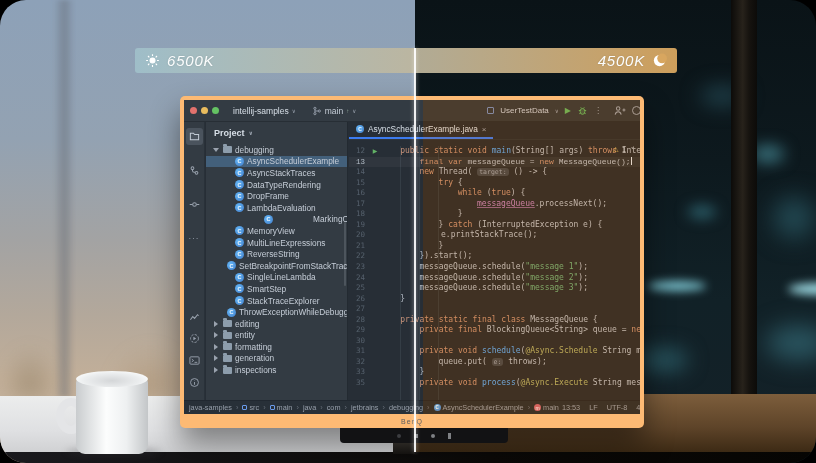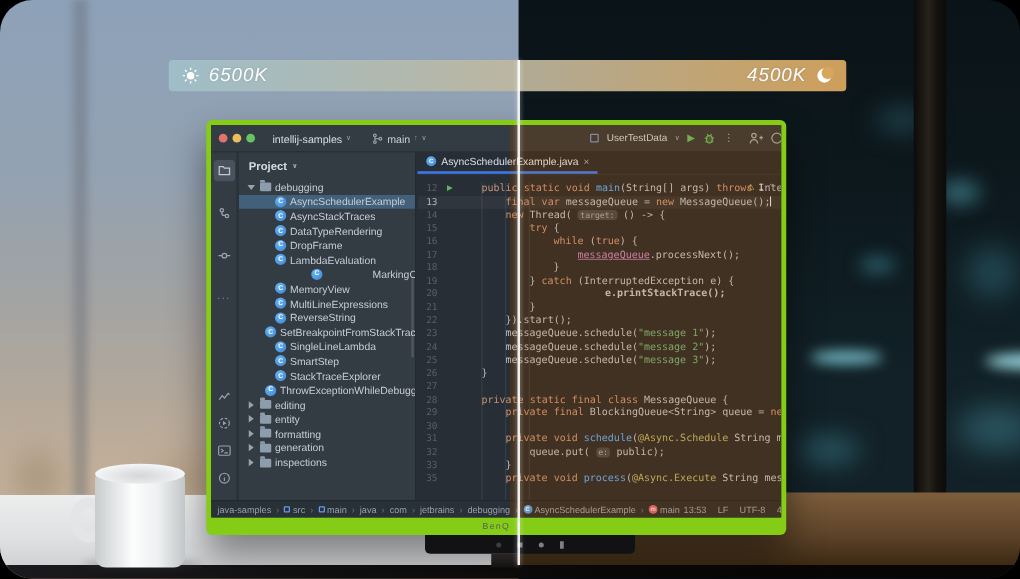--- a/index.html
+++ b/index.html
@@ -36,21 +36,21 @@
     background:linear-gradient(90deg,rgba(160,192,202,.92),rgba(193,183,156,.92) 55%,rgba(216,166,95,.95));
     display:flex;align-items:center;padding:0 10px;color:#fbfdfd;font-size:15px;letter-spacing:.8px;font-style:italic;}
   .topbar .spacer{flex:1;}
   .tb-label{text-shadow:0 0 2px rgba(0,0,0,.15);}
 
   
   .divider{left:414px;top:48px;width:2px;height:404px;background:rgba(255,255,255,.92);
     box-shadow:0 0 4px rgba(255,255,255,.55);z-index:60;}
 
   
-  .monitor{left:165px;top:96px;width:464px;height:332px;background:#84cc16;border-radius:5px;
+  .monitor{left:180px;top:96px;width:464px;height:332px;background:#fdba74;border-radius:5px;
     box-shadow:0 16px 30px rgba(0,0,0,.45);z-index:20;}
   .chin{position:absolute;left:0;right:0;bottom:0;height:14px;display:flex;align-items:center;justify-content:center;
     color:#5b5c60;font-size:7px;letter-spacing:1px;}
   .ctrlbar{left:340px;top:428px;width:168px;height:15px;background:#121214;border-radius:0 0 4px 4px;z-index:21;
     display:flex;align-items:center;justify-content:center;gap:13px;}
   .cbtn{width:4px;height:4px;background:#7e8084;}
   .cbtn.round{border-radius:50%;}
   .cbtn.dim{background:#3c3d40;border-radius:50%;}
   .cbtn.tall{height:6px;width:3px;}
   .pole{left:393px;top:443px;width:22px;height:11px;background:linear-gradient(#2a2723,#141210);z-index:20;}
@@ -101,21 +101,21 @@
   .tabbar{position:absolute;left:0;top:0;right:0;height:18px;border-bottom:1px solid #26282b;display:flex;align-items:flex-end;}
   .tab{height:18px;display:flex;align-items:center;gap:4px;padding:0 7px;font-size:8.3px;color:#dfe1e5;
     border-bottom:2px solid #3574f0;}
   .tab .cicon{width:8px;height:8px;font-size:5px;flex:0 0 8px;}
   .tclose{color:#9da0a8;font-size:8px;}
   .guides{position:absolute;left:0;top:18px;bottom:0;}
   .guides i{position:absolute;top:6px;bottom:0;width:1px;background:#2c2f33;}
   .code{position:absolute;left:0;top:18px;right:0;bottom:0;padding-top:6px;overflow:hidden;
     font-family:"DejaVu Sans Mono",monospace;font-size:8px;}
   .cl{height:10.55px;line-height:10.55px;display:flex;white-space:pre;}
-  .cl.cur{background:rgba(255,255,255,.045);}
+  .cl.cur{background:rgba(255,255,255,.045);font-family:Liberation Mono, monospace;}
   .lnum{width:20px;text-align:right;padding-right:4px;color:#51575f;flex:0 0 20px;font-size:7.5px;}
   .cl.cur .lnum{color:#b9bcc2;}
   .gut{width:12px;flex:0 0 12px;color:#5fb357;font-size:6px;line-height:10.55px;text-align:center;font-family:"DejaVu Sans",sans-serif;}
   .ltext{overflow:hidden;}
   .tk-k{color:#cf8e6d;} .tk-m{color:#56a8f5;} .tk-s{color:#6aab73;} .tk-d{color:#bcbec4;}
   .tk-a{color:#b3ae60;}
   .tk-f{color:#c77dbb;text-decoration:underline;text-decoration-color:rgba(199,125,187,.65);}
   .tk-h{background:#3c3e43;color:#9da0a8;border-radius:3px;padding:0 2px;font-size:6.5px;}
   .caret{display:inline-block;width:1px;height:8px;background:#e2e4e8;vertical-align:-1px;}
   .problems{position:absolute;right:5px;top:24px;display:flex;align-items:center;gap:3px;font-size:7px;color:#ced0d6;z-index:5;
@@ -418,33 +418,33 @@
           </div>
           <div class="code">
               <div class="cl"><span class="lnum">12</span><span class="gut">▶</span><span class="ltext" style="margin-left: 19.2px;"><span class="tk-k">public static void </span><span class="tk-m">main</span><span class="tk-d">(String[] args) </span><span class="tk-k">throws</span><span class="tk-d"> InterruptedExc</span></span></div>
               <div class="cl cur"><span class="lnum">13</span><span class="gut"></span><span class="ltext" style="margin-left: 38.4px;"><span class="tk-k">final var</span><span class="tk-d"> messageQueue = </span><span class="tk-k">new</span><span class="tk-d"> MessageQueue();</span><span class="caret"></span></span></div>
               <div class="cl"><span class="lnum">14</span><span class="gut"></span><span class="ltext" style="margin-left: 38.4px;"><span class="tk-k">new</span><span class="tk-d"> Thread( </span><span class="tk-h">target:</span><span class="tk-d"> () -&gt; {</span></span></div>
               <div class="cl"><span class="lnum">15</span><span class="gut"></span><span class="ltext" style="margin-left: 57.6px;"><span class="tk-k">try</span><span class="tk-d"> {</span></span></div>
               <div class="cl"><span class="lnum">16</span><span class="gut"></span><span class="ltext" style="margin-left: 76.8px;"><span class="tk-k">while</span><span class="tk-d"> (</span><span class="tk-k">true</span><span class="tk-d">) {</span></span></div>
               <div class="cl"><span class="lnum">17</span><span class="gut"></span><span class="ltext" style="margin-left: 96px;"><span class="tk-f">messageQueue</span><span class="tk-d">.processNext();</span></span></div>
               <div class="cl"><span class="lnum">18</span><span class="gut"></span><span class="ltext" style="margin-left: 76.8px;"><span class="tk-d">}</span></span></div>
               <div class="cl"><span class="lnum">19</span><span class="gut"></span><span class="ltext" style="margin-left: 57.6px;"><span class="tk-d">} </span><span class="tk-k">catch</span><span class="tk-d"> (InterruptedException e) {</span></span></div>
-              <div class="cl"><span class="lnum">20</span><span class="gut"></span><span class="ltext" style="margin-left: 118px; font-weight: bold;"><span class="tk-d">e.printStackTrace();</span></span></div>
+              <div class="cl"><span class="lnum">20</span><span class="gut"></span><span class="ltext" style="margin-left: 60px;"><span class="tk-d">e.printStackTrace();</span></span></div>
               <div class="cl"><span class="lnum">21</span><span class="gut"></span><span class="ltext" style="margin-left: 57.6px;"><span class="tk-d">}</span></span></div>
               <div class="cl"><span class="lnum">22</span><span class="gut"></span><span class="ltext" style="margin-left: 38.4px;"><span class="tk-d">}).start();</span></span></div>
               <div class="cl"><span class="lnum">23</span><span class="gut"></span><span class="ltext" style="margin-left: 38.4px;"><span class="tk-d">messageQueue.schedule(</span><span class="tk-s">"message 1"</span><span class="tk-d">);</span></span></div>
               <div class="cl"><span class="lnum">24</span><span class="gut"></span><span class="ltext" style="margin-left: 38.4px;"><span class="tk-d">messageQueue.schedule(</span><span class="tk-s">"message 2"</span><span class="tk-d">);</span></span></div>
               <div class="cl"><span class="lnum">25</span><span class="gut"></span><span class="ltext" style="margin-left: 38.4px;"><span class="tk-d">messageQueue.schedule(</span><span class="tk-s">"message 3"</span><span class="tk-d">);</span></span></div>
               <div class="cl"><span class="lnum">26</span><span class="gut"></span><span class="ltext" style="margin-left: 19.2px;"><span class="tk-d">}</span></span></div>
               <div class="cl"><span class="lnum">27</span><span class="gut"></span><span class="ltext" style="margin-left: 0px;"></span></div>
               <div class="cl"><span class="lnum">28</span><span class="gut"></span><span class="ltext" style="margin-left: 19.2px;"><span class="tk-k">private static final class</span><span class="tk-d"> MessageQueue {</span></span></div>
               <div class="cl"><span class="lnum">29</span><span class="gut"></span><span class="ltext" style="margin-left: 38.4px;"><span class="tk-k">private final</span><span class="tk-d"> BlockingQueue&lt;String&gt; queue = </span><span class="tk-k">new</span></span></div>
               <div class="cl"><span class="lnum">30</span><span class="gut"></span><span class="ltext" style="margin-left: 0px;"></span></div>
               <div class="cl"><span class="lnum">31</span><span class="gut"></span><span class="ltext" style="margin-left: 38.4px;"><span class="tk-k">private void </span><span class="tk-m">schedule</span><span class="tk-d">(</span><span class="tk-a">@Async.Schedule</span><span class="tk-d"> String message) </span></span></div>
-              <div class="cl"><span class="lnum">32</span><span class="gut"></span><span class="ltext" style="margin-left: 57.6px;"><span class="tk-d">queue.put( </span><span class="tk-h">e:</span><span class="tk-d"> public);</span></span></div>
+              <div class="cl"><span class="lnum">32</span><span class="gut"></span><span class="ltext" style="margin-left: 57.6px;"><span class="tk-d">queue.put( </span><span class="tk-h">e:</span><span class="tk-d"> throws);</span></span></div>
               <div class="cl"><span class="lnum">33</span><span class="gut"></span><span class="ltext" style="margin-left: 38.4px;"><span class="tk-d">}</span></span></div>
               <div class="cl"><span class="lnum">35</span><span class="gut"></span><span class="ltext" style="margin-left: 38.4px;"><span class="tk-k">private void </span><span class="tk-m">process</span><span class="tk-d">(</span><span class="tk-a">@Async.Execute</span><span class="tk-d"> String message) {</span></span></div>
             </div>
         </div>
       </div>
 
       <div class="statusbar">
         <span class="bitem" style="gap:3px" id="bc-holder">
             <span class="bitem">
               <span>java-samples</span>

